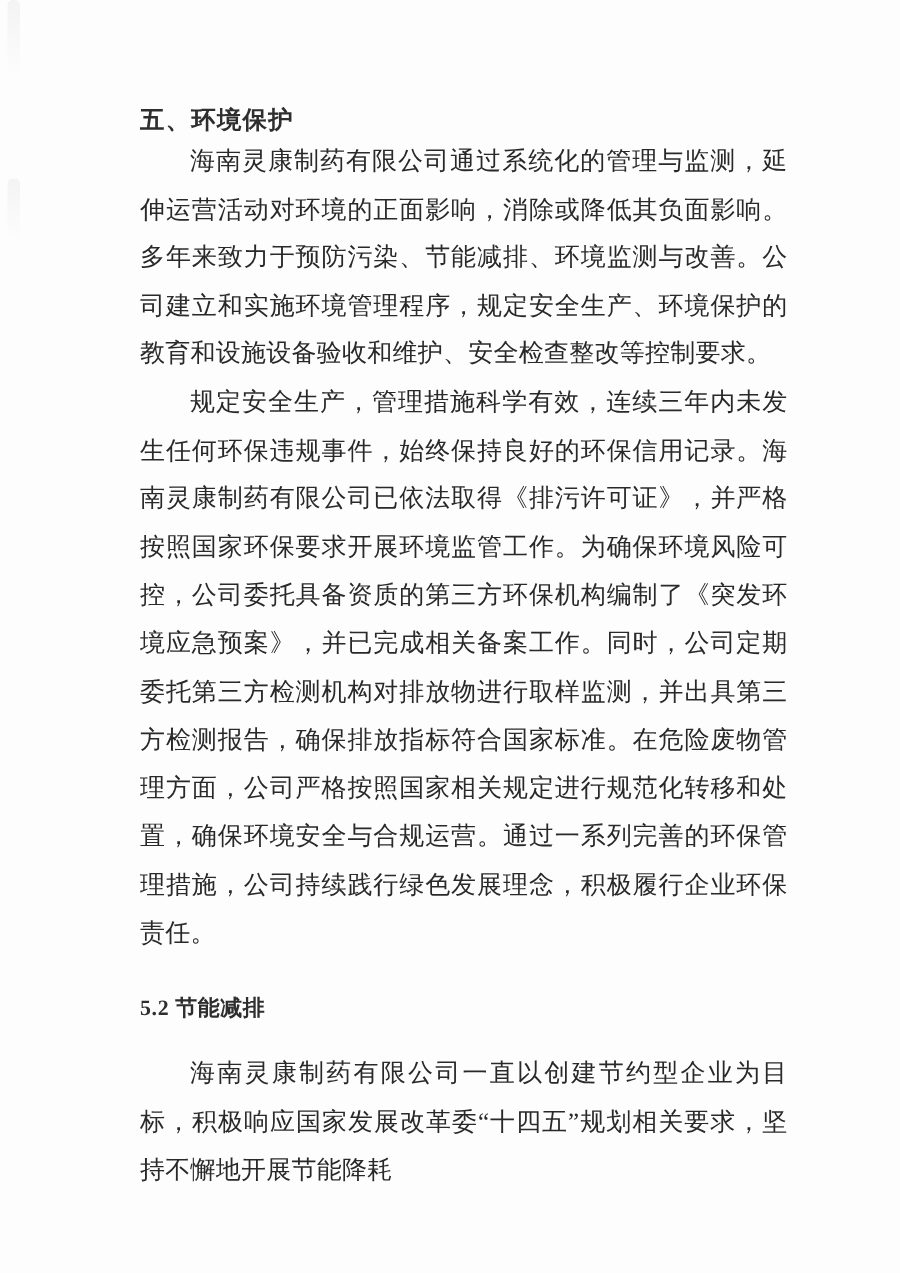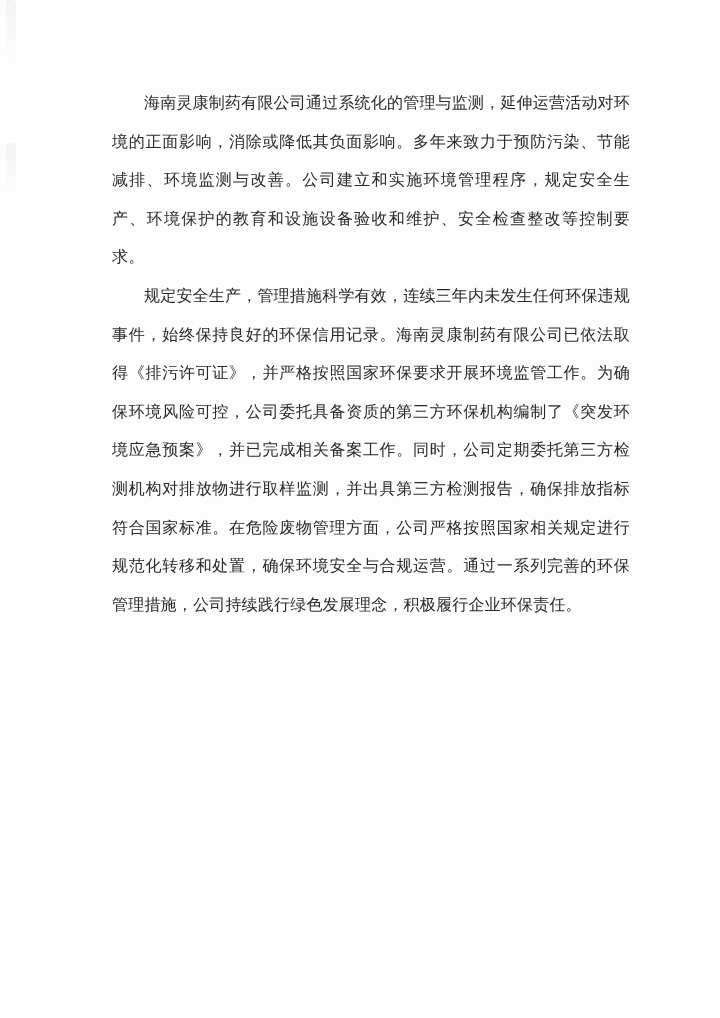--- a/index.html
+++ b/index.html
@@ -46,21 +46,21 @@
   .section-heading {
     margin: 28px 0 22px 0;
     font-size: 17.5px;
     font-weight: bold;
     line-height: 24px;
     color: #2e2e2e;
     letter-spacing: 0.5px;
   }
   .body-paragraph {
     margin: 0;
-    font-size: 16px;
+    font-size: 20px;
     line-height: 38.6px;
     text-align: justify;
     text-justify: inter-ideograph;
     text-indent: 2em;
     color: #292929;
     letter-spacing: 0.2px;
   }
   .page-number {
     position: absolute;
     top: 930px;
@@ -75,24 +75,27 @@
 </head>
 <body>
 
 <div class="page">
 
   <div class="scan-artifact a1"></div>
   <div class="scan-artifact a2"></div>
 
   <div class="content">
 
+    <h1 class="chapter-title">五、环境保护</h1>
 
 
     <p class="body-paragraph">海南灵康制药有限公司通过系统化的管理与监测，延伸运营活动对环境的正面影响，消除或降低其负面影响。多年来致力于预防污染、节能减排、环境监测与改善。公司建立和实施环境管理程序，规定安全生产、环境保护的教育和设施设备验收和维护、安全检查整改等控制要求。</p>
 
     <p class="body-paragraph">规定安全生产，管理措施科学有效，连续三年内未发生任何环保违规事件，始终保持良好的环保信用记录。海南灵康制药有限公司已依法取得《排污许可证》，并严格按照国家环保要求开展环境监管工作。为确保环境风险可控，公司委托具备资质的第三方环保机构编制了《突发环境应急预案》，并已完成相关备案工作。同时，公司定期委托第三方检测机构对排放物进行取样监测，并出具第三方检测报告，确保排放指标符合国家标准。在危险废物管理方面，公司严格按照国家相关规定进行规范化转移和处置，确保环境安全与合规运营。通过一系列完善的环保管理措施，公司持续践行绿色发展理念，积极履行企业环保责任。</p>
 
+    <h2 class="section-heading">5.2 节能减排</h2>
 
+    <p class="body-paragraph">海南灵康制药有限公司一直以创建节约型企业为目标，积极响应国家发展改革委“十四五”规划相关要求，坚持不懈地开展节能降耗</p>
 
   </div>
 
 
 </div>
 
 </body></html>

